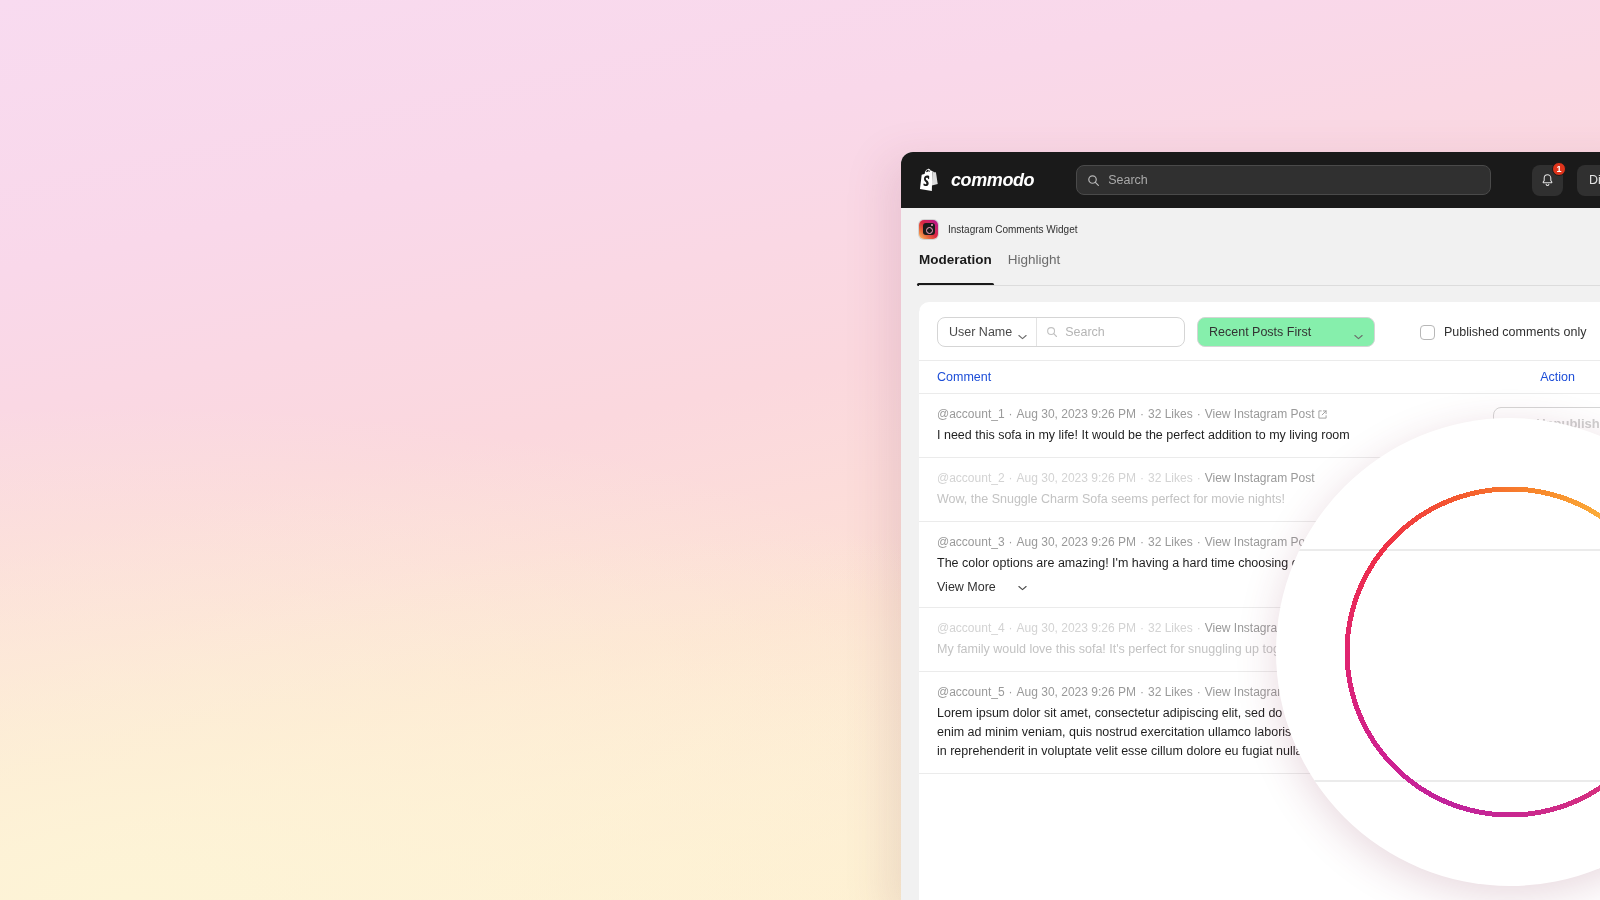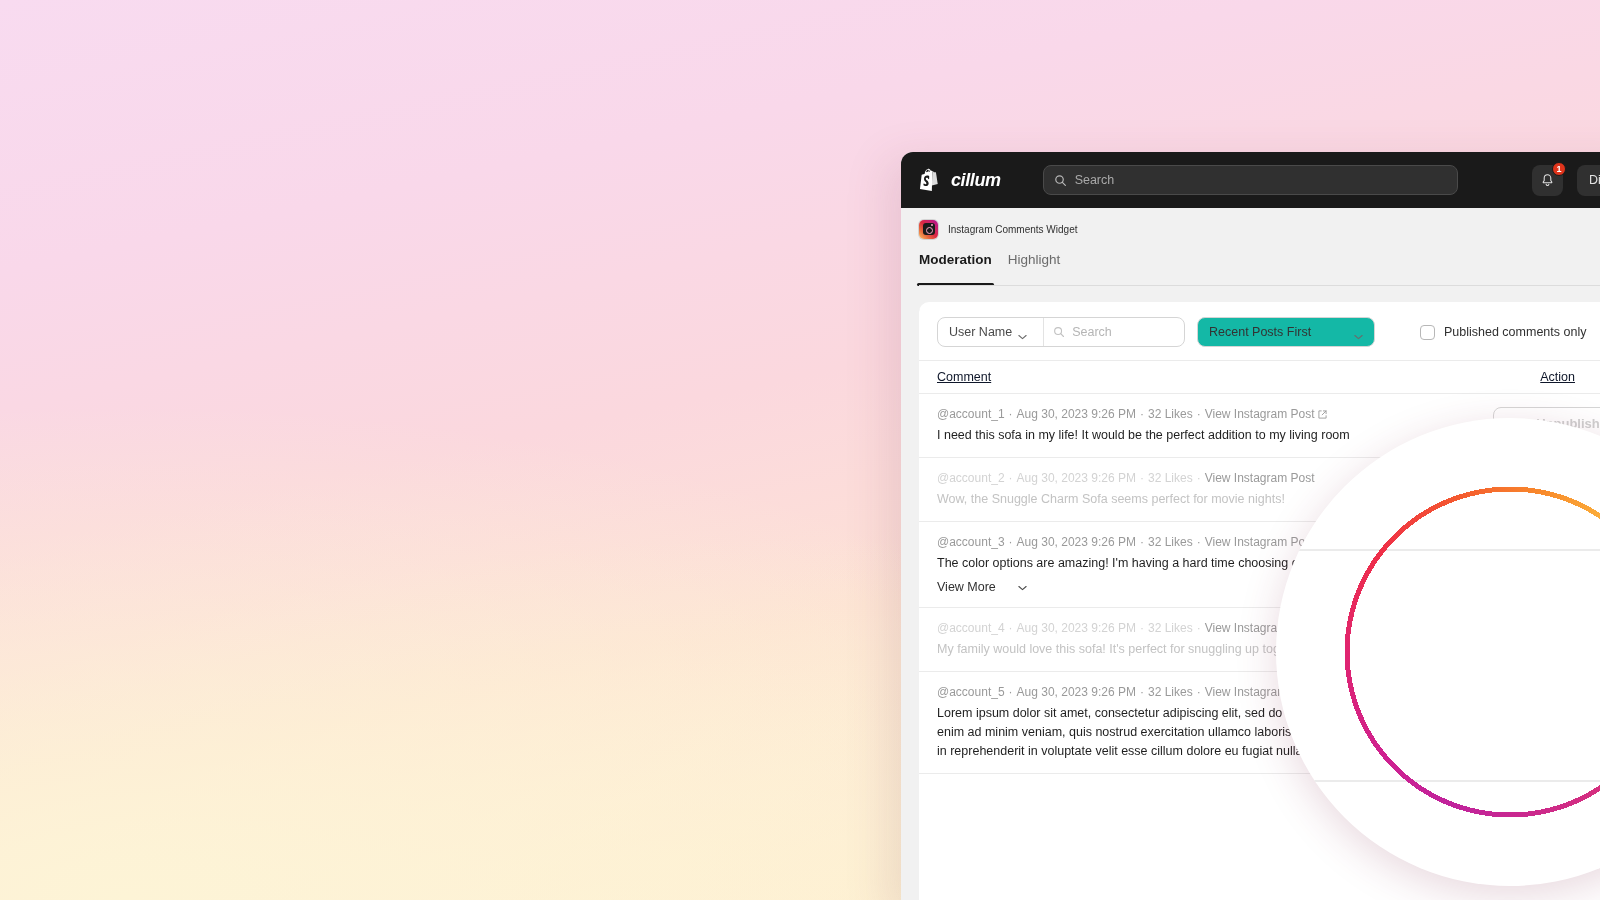--- a/index.html
+++ b/index.html
@@ -125,45 +125,45 @@
     overflow:hidden;
   }
   .filters {
     display:flex; align-items:center; gap:12px; padding:15px 18px 13px 18px;
   }
   .userfilter {
     height:30px; border:1px solid #d5d5d5; border-radius:8px; display:flex;
     align-items:center; background:#fff; overflow:hidden; width:248px;
   }
   .userfilter .sel {
-    display:flex; align-items:center; gap:6px; padding:0 16px 0 11px;
+    display:flex; align-items:center; gap:6px; padding:0 9px 0 11px;
     font-size:12.5px; color:#4a4a4a; height:100%; border-right:1px solid #e3e3e3;
   }
   .caret { width:9px; height:6px; }
   .userfilter .inp { display:flex; align-items:center; gap:7px; padding-left:9px; }
   .userfilter .inp .q { width:12px; height:12px; }
   .userfilter .inp span { font-size:12.5px; color:#b5b5b5; }
   .sortsel {
     height:30px; width:178px; border:1px solid #d5d5d5; border-radius:8px;
     display:flex; align-items:center; justify-content:space-between;
-    padding:0 11px; font-size:12.5px; color:#333; background:#14b8a6;
+    padding:0 11px; font-size:12.5px; color:#333; background:#86efac;
   }
   .chk { display:flex; align-items:center; gap:9px; margin-left:33px; }
   .chk .box {
     width:15px; height:15px; border:1.5px solid #b7b7b7; border-radius:4px;
     background:#fff; flex:none;
   }
   .chk span { font-size:12.5px; color:#303030; white-space:nowrap; }
 
   .thead {
     display:flex; align-items:center; justify-content:space-between;
     padding:9px 18px 9px 18px; border-top:1px solid #ebebeb;
     border-bottom:1px solid #ebebeb;
   }
-  .thead span { font-size:12.5px; color:#0f172a;text-decoration:underline; }
+  .thead span { font-size:12.5px; color:#1d4ed8; }
   .thead .act { margin-right:68px; }
 
   .row { padding:13px 18px 12px 18px; border-bottom:1px solid #ebebeb; position:relative; }
   .row .meta {
     font-size:12px; color:#9a9a9a; margin-bottom:5px; white-space:nowrap;
   }
   .row .meta .sep { padding:0 4px; }
   .row .meta .lnk { color:#9a9a9a; }
   .row .meta .ext { display:inline-block; width:9px; height:9px; vertical-align:-1px; margin-left:3px; }
   .row .body { font-size:12.5px; color:#1f1f1f; line-height:1.52; }
@@ -227,21 +227,21 @@
 
   <div class="topbar">
     <div class="brand">
       <span class="mark">
         <svg viewBox="0 0 24 26" width="23" height="25">
           <path d="M17.6 4.4c-.1-.1-.3-.1-.4-.1l-1.6.1-1.2-1.2c-.1-.1-.3-.2-.4-.2l-.6 15.1 6.2-1.4S17.8 4.7 17.6 4.4z" fill="#fff" opacity=".85"></path>
           <path d="M13.9 3.1c-.4-.3-1-.4-1.6-.2-.7-1.6-1.7-2.1-2.6-2.1C8 .8 6.4 3.2 5.8 6.1L3.5 6.8c-.7.2-.7.3-.8 1L1 21.9 13.4 24l.5-20.9zM11.6 3.5l-1.3.4c0-.9-.2-1.7-.5-2.2.8.2 1.4 1 1.8 1.8zM9.4 1.4c.3.5.5 1.3.5 2.3l-2.7.8C7.8 2.6 8.7 1.6 9.4 1.4z" fill="#fff"></path>
           <path d="M10.6 11.3l-1 .3c0-1.1-.7-1.6-1.4-1.6-.9 0-1.1.7-1.1 1.1 0 1.6 3 2 3 4.7 0 1.8-1.1 3-2.7 3-1.9 0-2.9-1.2-2.9-1.2l.5-1.7s1 .9 1.9.9c.6 0 .8-.5.8-.8 0-2-2.5-2.1-2.5-4.6 0-1.8 1.2-3.5 3.5-3.5 1.1 0 1.9.5 1.9.5z" fill="#1a1a1a"></path>
         </svg>
       </span>
-      <span class="word">cillum</span>
+      <span class="word">commodo</span>
     </div>
 
     <div class="searchwrap">
       <div class="search">
         <span class="q">
           <svg viewBox="0 0 16 16" width="13" height="13">
               <circle cx="6.8" cy="6.8" r="4.6" fill="none" stroke="#b5b5b5" stroke-width="1.5"></circle>
               <line x1="10.3" y1="10.3" x2="14" y2="14" stroke="#b5b5b5" stroke-width="1.5" stroke-linecap="round"></line>
             </svg>
         </span>

